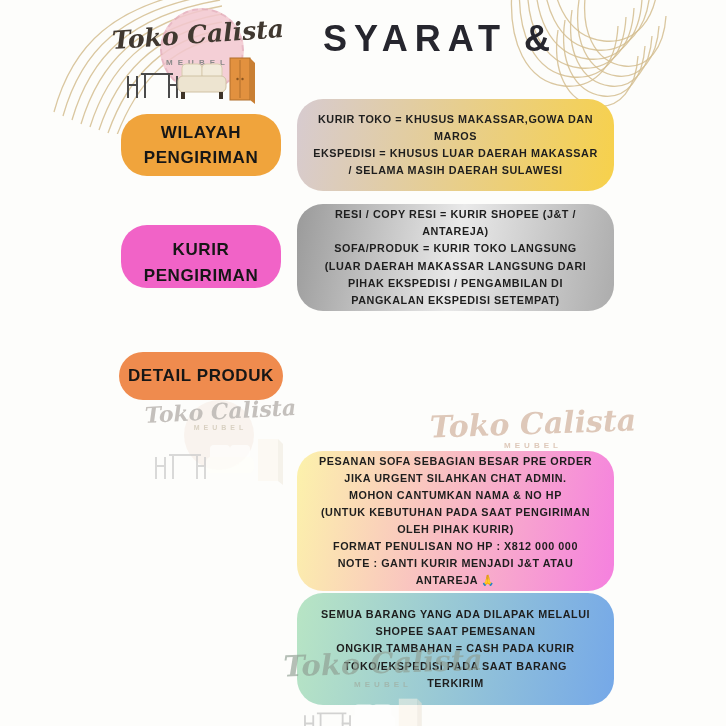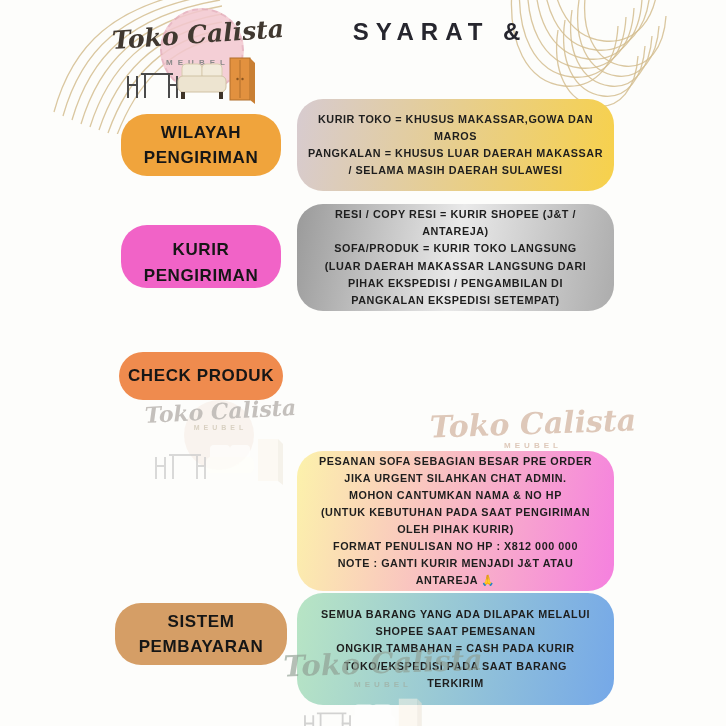--- a/index.html
+++ b/index.html
@@ -18,21 +18,21 @@
     background:#F3C8D0;border:2px dashed #E5AEBC;opacity:.85;}
   .brand-name{position:absolute;left:18px;top:14px;width:180px;text-align:center;
     font-family:"DejaVu Serif",serif;font-style:italic;font-weight:bold;font-size:25px;
     color:#403830;transform:rotate(-4deg);}
   .brand-sub{position:absolute;left:18px;top:52px;width:180px;text-align:center;
     font-size:8px;font-weight:bold;letter-spacing:5px;color:#8A8A8A;}
   .furniture{position:absolute;left:32px;top:48px;}
 
   
   .title{position:absolute;left:285px;top:16px;width:310px;z-index:2;text-align:center;
-    font-weight:bold;font-size:24px;letter-spacing:7px;line-height:1.3;color:#26262E;}
+    font-weight:bold;font-size:36px;letter-spacing:7px;line-height:1.3;color:#26262E;}
 
   
   .pill{position:absolute;z-index:2;border-radius:26px;display:flex;align-items:center;justify-content:center;
     text-align:center;font-weight:bold;font-size:17px;letter-spacing:.6px;line-height:1.5;
     color:#161616;white-space:pre-line;}
   .s1p{left:121px;top:114px;width:160px;height:62px;}
   .s2p{left:121px;top:225px;width:160px;height:63px;}
   .s3p{left:119px;top:352px;width:164px;height:48px;}
   .s4p{left:115px;top:480px;width:172px;height:64px;}
   .s5p{left:115px;top:603px;width:172px;height:62px;}
@@ -129,56 +129,52 @@
     <div>SYARAT &amp;</div>
   </div>
 
   <div class="pill s1p" style="background: rgb(240, 164, 60);">
     <span>WILAYAH
 PENGIRIMAN</span>
   </div>
   <div class="card s1c" style="background: linear-gradient(100deg, rgb(215, 203, 208), rgb(247, 209, 75));">
     <div class="body">KURIR TOKO = KHUSUS MAKASSAR,GOWA DAN
 MAROS
-PANGKALAN = KHUSUS LUAR DAERAH MAKASSAR
+EKSPEDISI = KHUSUS LUAR DAERAH MAKASSAR
 / SELAMA MASIH DAERAH SULAWESI</div>
   </div>
 
   <div class="pill s2p" style="background: rgb(241, 99, 199); align-items: flex-end;">
     <span>KURIR
 PENGIRIMAN</span>
   </div>
   <div class="card s2c" style="background: linear-gradient(100deg, rgb(154, 154, 154), rgb(233, 233, 233), rgb(172, 172, 172));">
     <div class="body">RESI / COPY RESI = KURIR SHOPEE (J&amp;T /
 ANTAREJA)
 SOFA/PRODUK = KURIR TOKO LANGSUNG
 (LUAR DAERAH MAKASSAR LANGSUNG DARI
 PIHAK EKSPEDISI / PENGAMBILAN DI
 PANGKALAN EKSPEDISI SETEMPAT)</div>
   </div>
 
   <div class="pill s3p" style="background: rgb(239, 139, 78);">
-    <span>CHECK PRODUK</span>
+    <span>DETAIL PRODUK</span>
   </div>
 
   <div class="card s4c" style="background: linear-gradient(100deg, rgb(252, 242, 171), rgb(245, 128, 223));">
     <div class="body">PESANAN SOFA SEBAGIAN BESAR PRE ORDER
 JIKA URGENT SILAHKAN CHAT ADMIN.
 MOHON CANTUMKAN NAMA &amp; NO HP
 (UNTUK KEBUTUHAN PADA SAAT PENGIRIMAN
 OLEH PIHAK KURIR)
 FORMAT PENULISAN NO HP : X812 000 000
 NOTE : GANTI KURIR MENJADI J&amp;T ATAU
 ANTAREJA 🙏</div>
   </div>
 
-  <div class="pill s5p" style="background: rgb(213, 158, 102);">
-    <span>SISTEM
-PEMBAYARAN</span>
-  </div>
   <div class="card s5c" style="background: linear-gradient(100deg, rgb(184, 229, 196), rgb(117, 168, 232));">
     <div class="body">SEMUA BARANG YANG ADA DILAPAK MELALUI
 SHOPEE SAAT PEMESANAN
 ONGKIR TAMBAHAN = CASH PADA KURIR
 TOKO/EKSPEDISI PADA SAAT BARANG
 TERKIRIM</div>
   </div>
 
   <div class="wm wm-left">
     <div class="wm-circle"></div>

